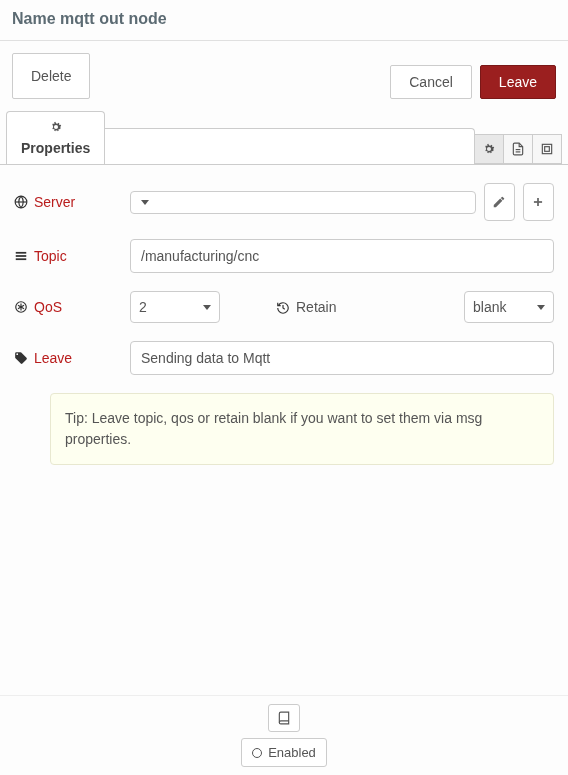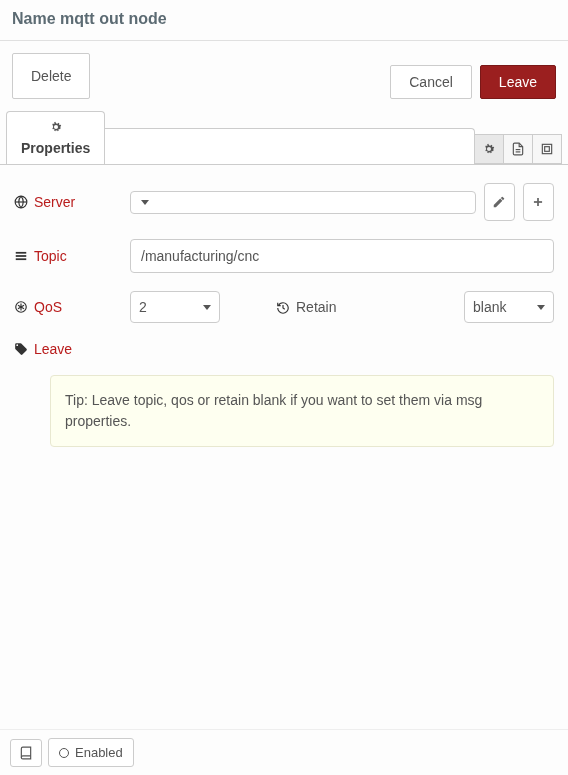--- a/index.html
+++ b/index.html
@@ -170,20 +170,21 @@
   line-height: 1.5;
   margin-top: 16px;
   margin-left: 36px;
 }
 .footer {
   padding: 8px 10px;
   display: flex;
   gap: 6px;
   align-items: center;
   border-top: 1px solid #eee;
+  flex-direction: column;
 }
 .footer-btn {
   border: 1px solid #ccc;
   background: #fff;
   border-radius: 3px;
   padding: 6px 10px;
   display: flex;
   align-items: center;
   gap: 6px;
   color: #555;
@@ -343,20 +344,23 @@
 
   <div class="form-row">
     <div class="form-label">
       <span>
         <svg width="14" height="14" viewBox="0 0 24 24" fill="#333">
             <path d="M21.41 11.58l-9-9A2 2 0 0011 2H4a2 2 0 00-2 2v7a2 2 0 00.59 1.42l9 9a2 2 0 002.83 0l7-7a2 2 0 000-2.84zM5.5 7A1.5 1.5 0 117 5.5 1.5 1.5 0 015.5 7z"></path>
           </svg>
       </span>
       <span>Leave</span>
     </div>
+    <div class="form-control-wrap">
+      <input type="text" value="Sending data to Mqtt" style="">
+    </div>
   </div>
 
   <div class="tip-box">Tip: Leave topic, qos or retain blank if you want to set them via msg properties.</div>
 
 </div>
 
 <div class="footer">
   <div class="footer-btn icon-only">
     <span>
       <svg width="14" height="14" viewBox="0 0 24 24" fill="none" stroke="#555" stroke-width="2">

